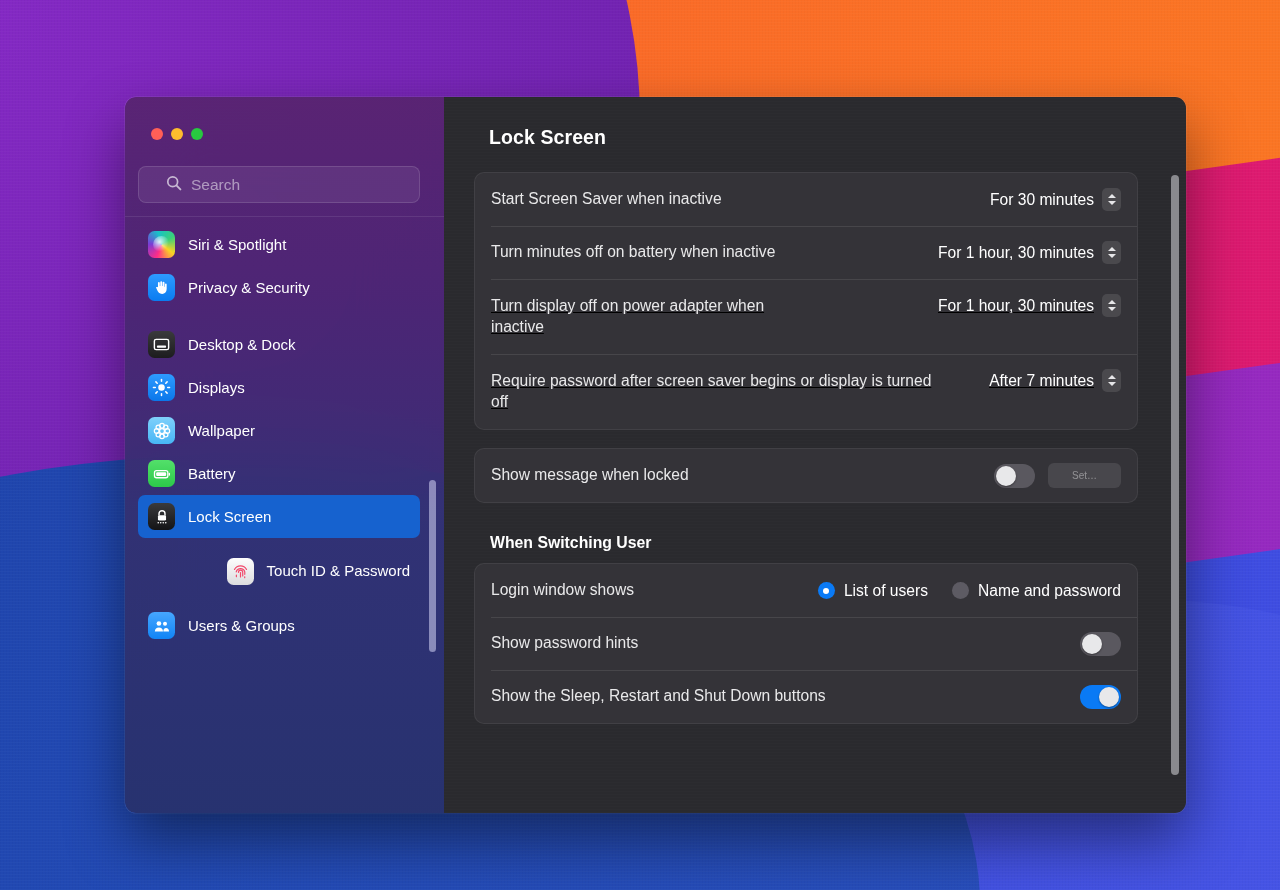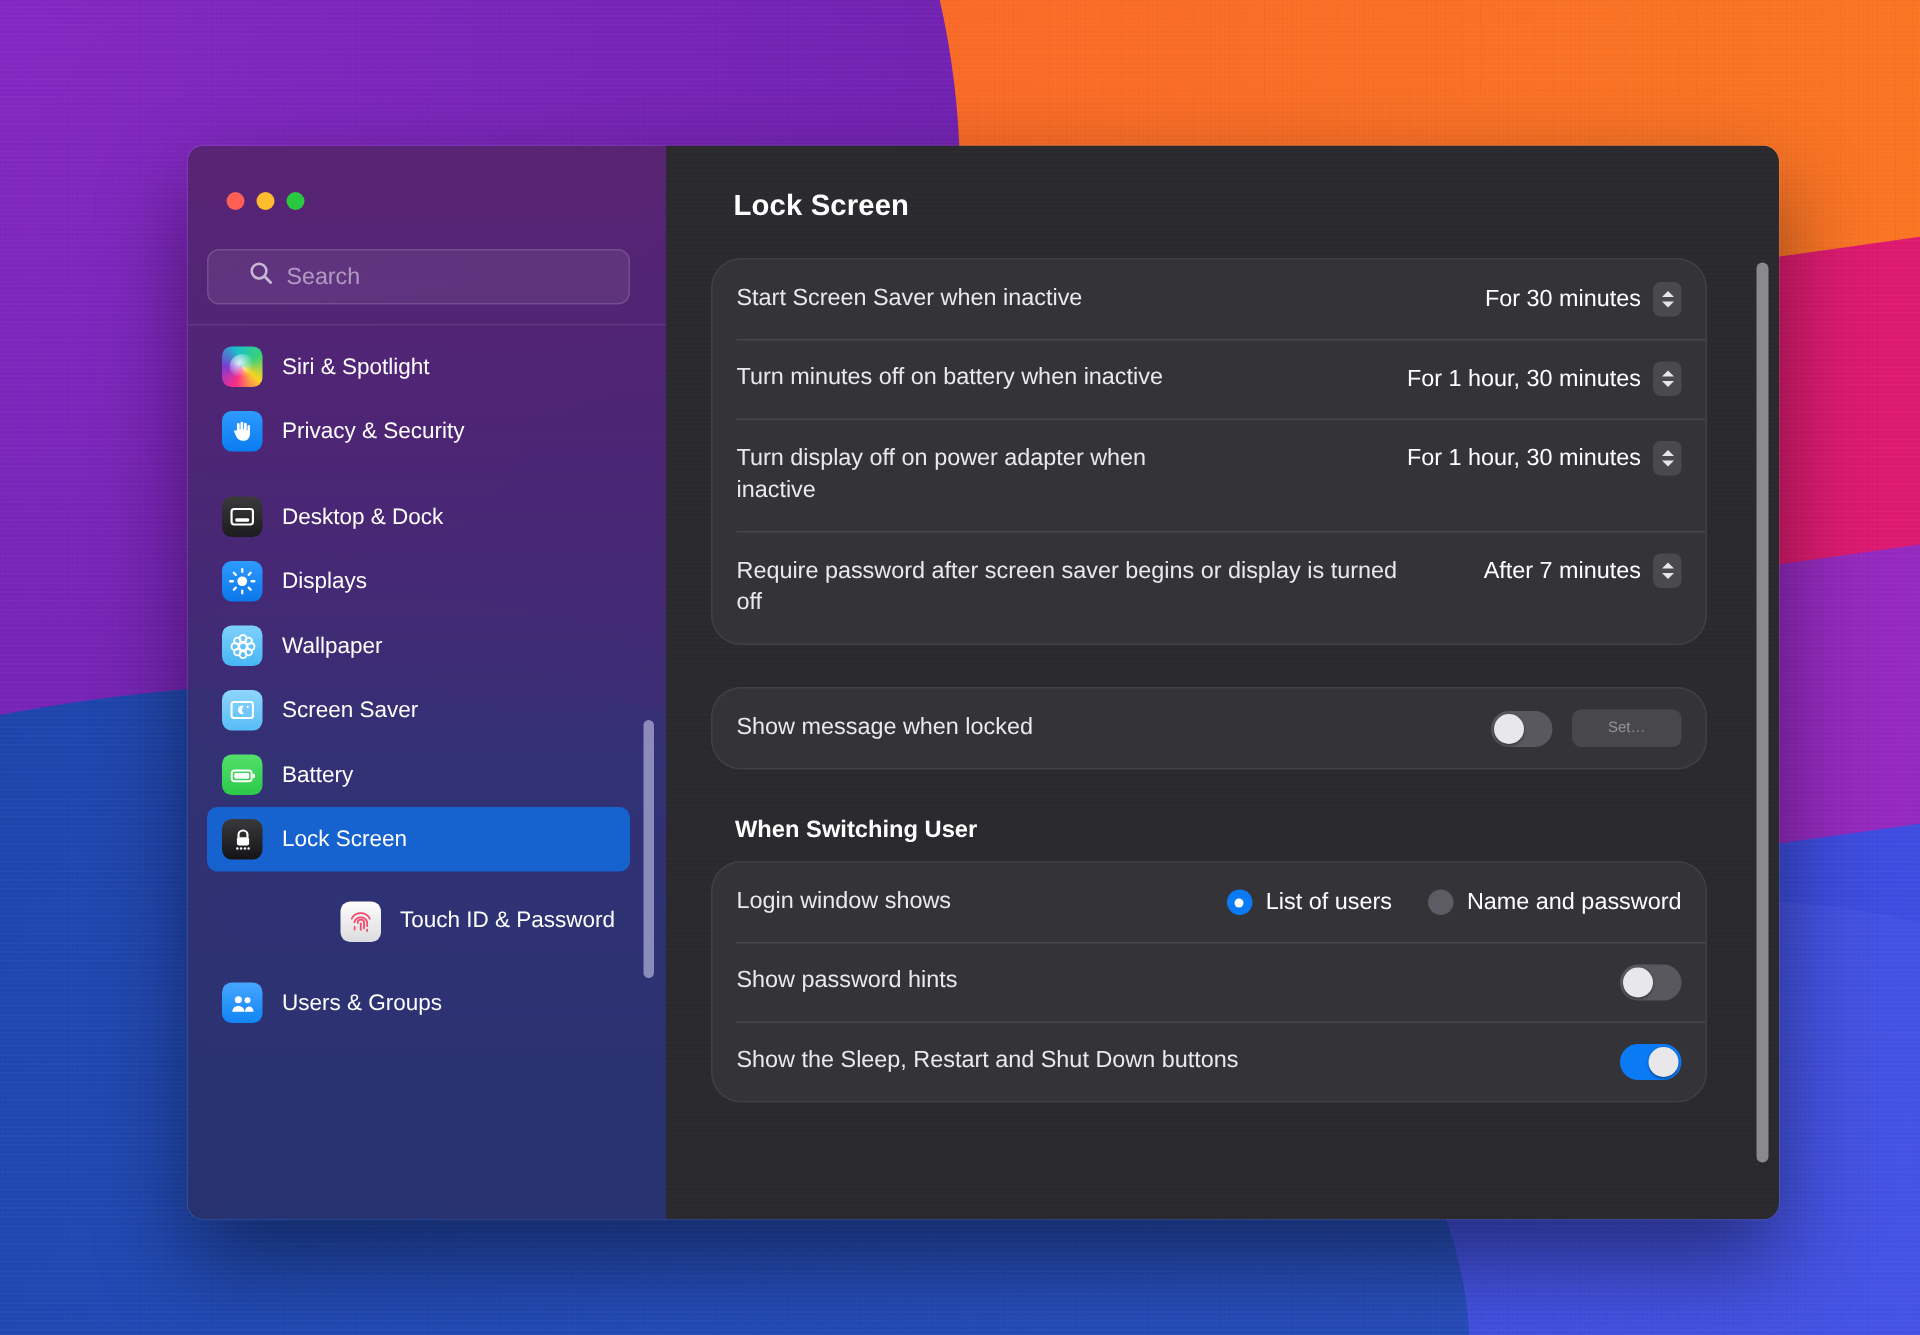--- a/index.html
+++ b/index.html
@@ -242,23 +242,23 @@
     letter-spacing: .1px;
   }
 
   #scroll-area {
     position: relative;
     padding: 23px 48px 0 30px;
   }
 
   .card {
     background: #343338;
-    border-radius: 20px;
+    border-radius: 10px;
     border: .5px solid rgba(255,255,255,.065);
-    margin-bottom: 28px;
+    margin-bottom: 18px;
     overflow: hidden;
   }
 
   .row {
     display: flex;
     align-items: center;
     justify-content: space-between;
     min-height: 53px;
     padding: 0 16px;
     position: relative;
@@ -269,21 +269,21 @@
     left: 16px; right: 0; top: 0;
     height: .5px;
     background: rgba(255,255,255,.095);
   }
   .row-label {
     color: #e9e9ea;
     font-size: 15.6px;
     line-height: 1.33;
     max-width: 470px;
   }
-  .row.tall { min-height: 75px; }
+  .row.tall { min-height: 75px; text-decoration: underline; }
 
   .section-head {
     color: #fff;
     font-size: 15.8px;
     font-weight: bold;
     padding: 4px 0 11px 16px;
   }
 
   
   .popup {
@@ -464,30 +464,20 @@
                 <circle cx="18.4" cy="12" r="2.8"></circle>
               <circle cx="7.5" cy="7.5" r="2.6"></circle>
                 <circle cx="16.5" cy="16.5" r="2.6"></circle>
               <circle cx="16.5" cy="7.5" r="2.6"></circle>
                 <circle cx="7.5" cy="16.5" r="2.6"></circle>
             </svg>
           </span>
           <span class="nav-label">Wallpaper</span>
         </div>
 
-        <div class="nav-item">
-          <span class="app-icon ic-screensaver">
-            <svg width="19" height="19" viewBox="0 0 24 24">
-              <rect x="3" y="5" width="18" height="13.5" rx="2" fill="none" stroke="#fff" stroke-width="1.7"></rect>
-              <path d="M13.4 8.4a3.6 3.6 0 100 6.6 4.2 4.2 0 01 0-6.6z" fill="#fff"></path>
-              <circle cx="16.6" cy="9.2" r=".9" fill="#fff"></circle>
-            </svg>
-          </span>
-          <span class="nav-label">Screen Saver</span>
-        </div>
 
         <div class="nav-item">
           <span class="app-icon ic-battery">
             <svg width="20" height="20" viewBox="0 0 24 24">
               <rect x="3" y="8" width="16" height="8.5" rx="2.4" fill="none" stroke="#fff" stroke-width="1.6"></rect>
               <rect x="5" y="10" width="12" height="4.5" rx="1.3" fill="#fff"></rect>
               <rect x="20" y="10.6" width="1.6" height="3.4" rx=".8" fill="#fff"></rect>
             </svg>
           </span>
           <span class="nav-label">Battery</span>

